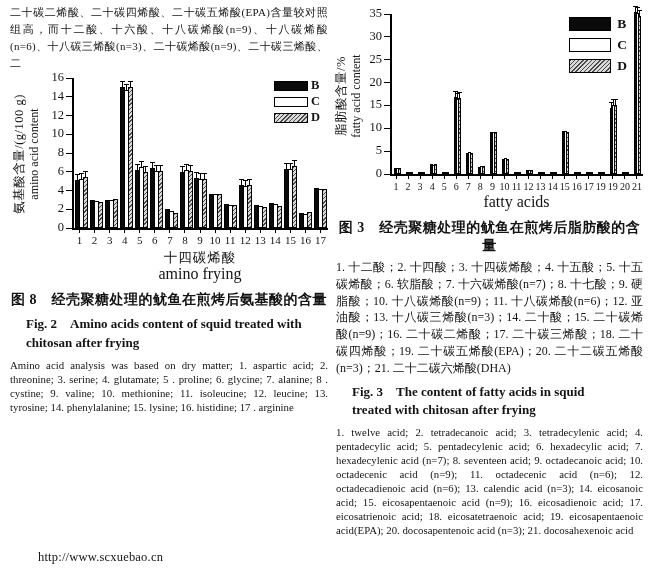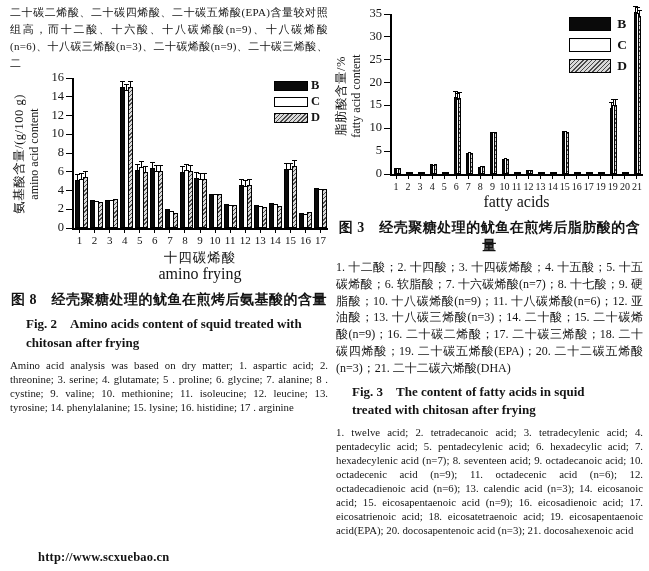--- a/index.html
+++ b/index.html
@@ -64,21 +64,21 @@
   .c2 .lrow{margin-bottom:5px;}
   .c2 .sw{width:42px;height:14px;margin-right:6px;}
   .c2 .lname{font-size:13.5px;}
   .c2 .xcell{font-size:10px;}
 
   
   .cap-zh{font-size:14px;font-weight:bold;text-align:center;margin-top:10px;letter-spacing:.5px;}
   .notes-zh{font-size:12px;line-height:1.40;text-align:justify;margin-top:4px;}
   .title-en{font-size:13px;font-weight:bold;text-align:left;line-height:1.45;margin-top:6px;padding:0 16px;}
   .notes-en{font-size:10.8px;line-height:1.30;text-align:justify;margin-top:5px;}
-  .url{position:absolute;left:38px;bottom:6px;font-size:12.5px;letter-spacing:.2px;font-weight:bold;}
+  .url{position:absolute;left:38px;bottom:6px;font-size:12.5px;letter-spacing:.2px;}
 </style>
 </head>
 <body>
 
 <div class="col-left">
   <div class="intro">二十碳二烯酸、二十碳四烯酸、二十碳五烯酸(EPA)含量较对照组高，而十二酸、十六酸、十八碳烯酸(n=9)、十八碳烯酸(n=6)、十八碳三烯酸(n=3)、二十碳烯酸(n=9)、二十碳三烯酸、二</div>
 
   <div class="chart c1">
     <div class="ytitle">
       <div class="zh">氨基酸含量/(g/100 g)</div>

